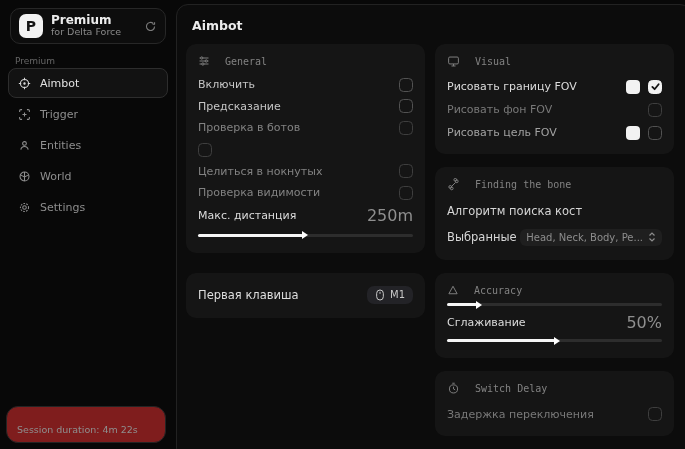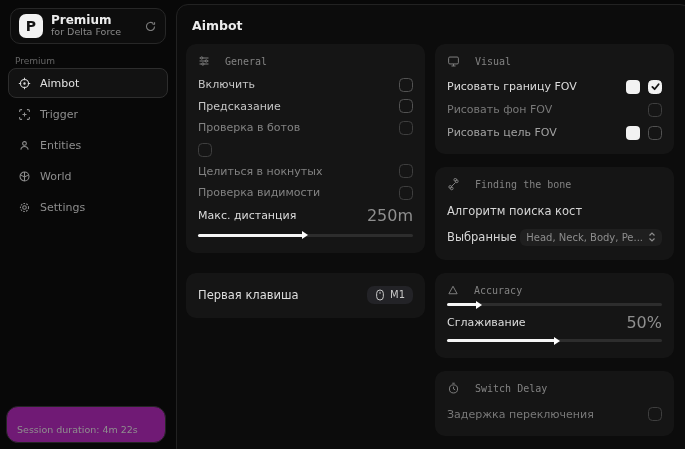--- a/index.html
+++ b/index.html
@@ -18,21 +18,21 @@
   .refresh{color:#7a7a7a;cursor:pointer;}
   .cat{position:absolute;left:15px;top:56px;font-size:9px;color:#666;}
   .nav{position:absolute;left:8px;top:68px;width:160px;}
   .item{display:flex;align-items:center;gap:9px;height:28px;padding:0 9px;border-radius:8px;
         font-size:11px;color:#8e8e8e;margin-bottom:1px;cursor:pointer;border:1px solid transparent;}
   .item .icn{color:#8e8e8e;}
   .item.active{border-color:#2d2d2d;background:#121212;color:#e2e2e2;}
   .item.active .icn{color:#d8d8d8;}
   .session{position:absolute;left:6px;top:406px;width:160px;height:37px;border:1px solid #242424;
            border-radius:12px;display:flex;align-items:flex-end;padding:0 10px 7px;box-sizing:border-box;
-           font-size:9.5px;color:#8f8f8f;background:#701a75;}
+           font-size:9.5px;color:#8f8f8f;background:#7f1d1d;}
   
   .main{position:absolute;left:176px;top:4px;width:516px;height:456px;background:#0c0c0c;
         border:1px solid #222;border-radius:12px;box-sizing:border-box;}
   .ptitle{font-size:12.5px;font-weight:bold;color:#ececec;padding:13px 0 0 15px;}
   .cols{display:flex;gap:10px;padding:11px 9px 0 9px;}
   .col{width:239px;flex:none;}
   .card{background:#151515;border-radius:10px;padding:10px 12px;box-sizing:border-box;margin-bottom:13px;}
   .card.gap{margin-top:20px;}
   .shead{display:flex;align-items:center;gap:15px;font-family:"DejaVu Sans Mono","Liberation Mono",monospace;
          font-size:10px;color:#828282;margin:1px 0 7px 0;}

